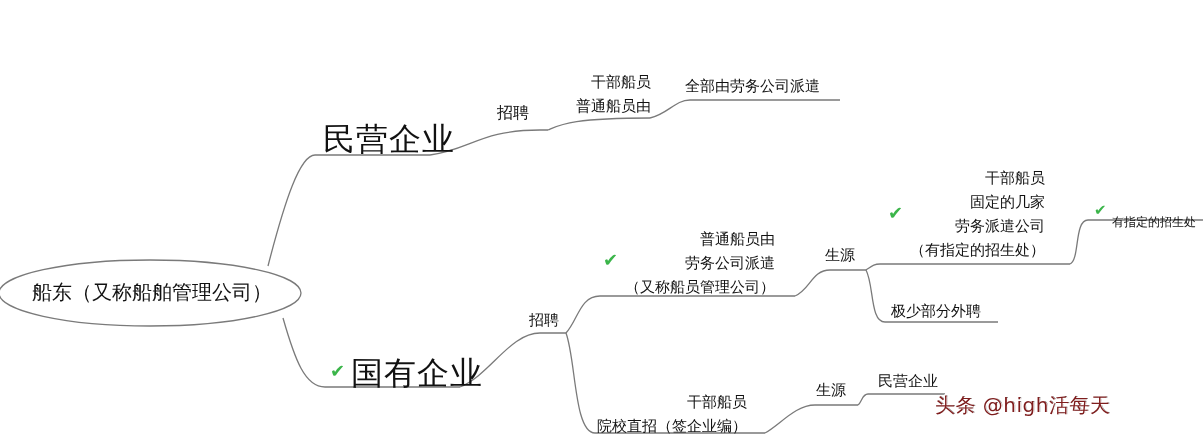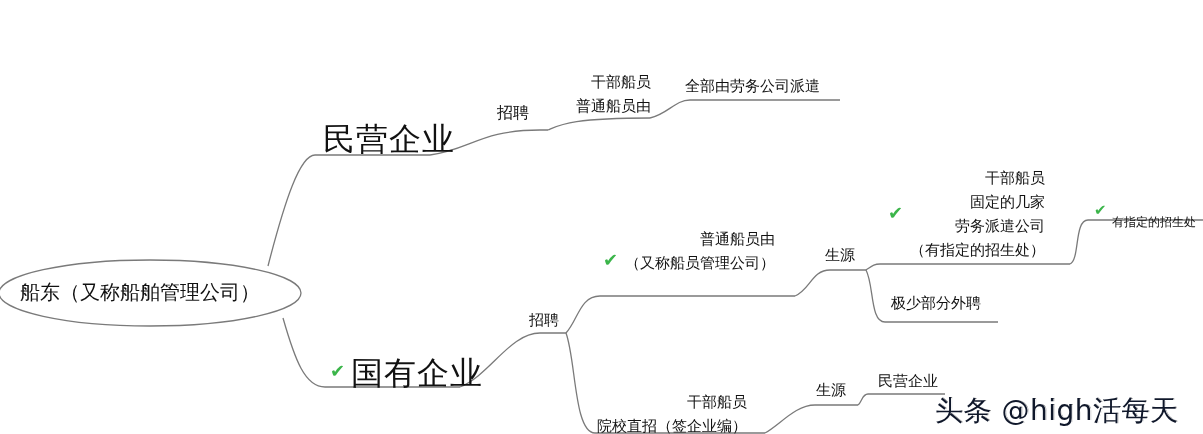--- a/index.html
+++ b/index.html
@@ -10,21 +10,21 @@
     svg.lines path, svg.lines ellipse { fill: none; stroke: #7a7a7a; stroke-width: 1.3; }
     .node { position: absolute; white-space: nowrap; line-height: 1; }
     .root-text { font-size: 20px; }
     .l1 { font-size: 32px; letter-spacing: 1px; }
     .l2 { font-size: 16px; }
     .l3 { font-size: 15px; }
     .ml { text-align: right; line-height: 24px; }
     .check { position: absolute; color: #3bb54a; font-size: 18px; font-weight: bold; line-height: 1; }
     .check.small { font-size: 15px; }
     .tiny { font-size: 12px; }
-    .watermark { position: absolute; font-size: 28px; color: #0f172a; letter-spacing: 0.5px;
+    .watermark { position: absolute; font-size: 20px; color: #7f1d1d; letter-spacing: 0.5px;
                  text-shadow: 1px 1px 0 #fff, -1px -1px 0 #fff, 1px 0 0 #888; }
   </style>
 </head>
 <body>
 
 <div id="canvas">
 
   <svg class="lines" width="1203" height="434">
 
     <ellipse cx="150" cy="293" rx="151" ry="33"></ellipse>
@@ -51,21 +51,21 @@
 
     <path d="M866 270 C 874 285, 870 322, 885 322 L 998 322"></path>
 
     <path d="M566 333 C 576 360, 574 433, 595 433 L 765 433"></path>
 
     <path d="M765 433 C 780 425, 795 405, 815 405 L 858 405"></path>
 
     <path d="M858 405 C 862 402, 862 394, 868 394 L 945 394"></path>
   </svg>
 
-  <div class="node root-text" style="left:20px; top:282px;">
+  <div class="node root-text" style="left:32px; top:282px;">
     <span>船东（又称船舶管理公司）</span>
   </div>
 
   <div class="node l1" style="left:323px; top:123px;">
     <span>民营企业</span>
   </div>
   <div class="node l2" style="left:497px; top:105px;">
     <span>招聘</span>
   </div>
   <div class="node l3 ml" style="left:576px; top:70px;">
@@ -80,41 +80,42 @@
   <div class="node l1" style="left:351px; top:357px;">
     <span>国有企业</span>
   </div>
   <div class="node l3" style="left:529px; top:313px;">
     <span>招聘</span>
   </div>
 
   <span class="check" style="left:603px; top:251px;">✔</span>
   <div class="node l3 ml" style="left:625px; top:227px;">
     <div>普通船员由</div>
+    <div>劳务公司派遣</div>
     <div>（又称船员管理公司）</div>
   </div>
 
   <div class="node l3" style="left:825px; top:248px;">
     <span>生源</span>
   </div>
 
   <span class="check" style="left:888px; top:204px;">✔</span>
   <div class="node l3 ml" style="left:910px; top:166px;">
     <div>干部船员</div>
     <div>固定的几家</div>
     <div>劳务派遣公司</div>
     <div>（有指定的招生处）</div>
   </div>
 
   <span class="check small" style="left:1094px; top:203px;">✔</span>
   <div class="node tiny" style="left:1112px; top:205px;margin-top:11px;">
     <span>有指定的招生处</span>
   </div>
 
-  <div class="node l3" style="left:891px; top:296px;">
+  <div class="node l3" style="left:891px; top:304px;">
     <span>极少部分外聘</span>
   </div>
 
   <div class="node l3 ml" style="left:597px; top:390px;">
     <div>干部船员</div>
     <div>院校直招（签企业编）</div>
   </div>
   <div class="node l3" style="left:816px; top:383px;">
     <span>生源</span>
   </div>

